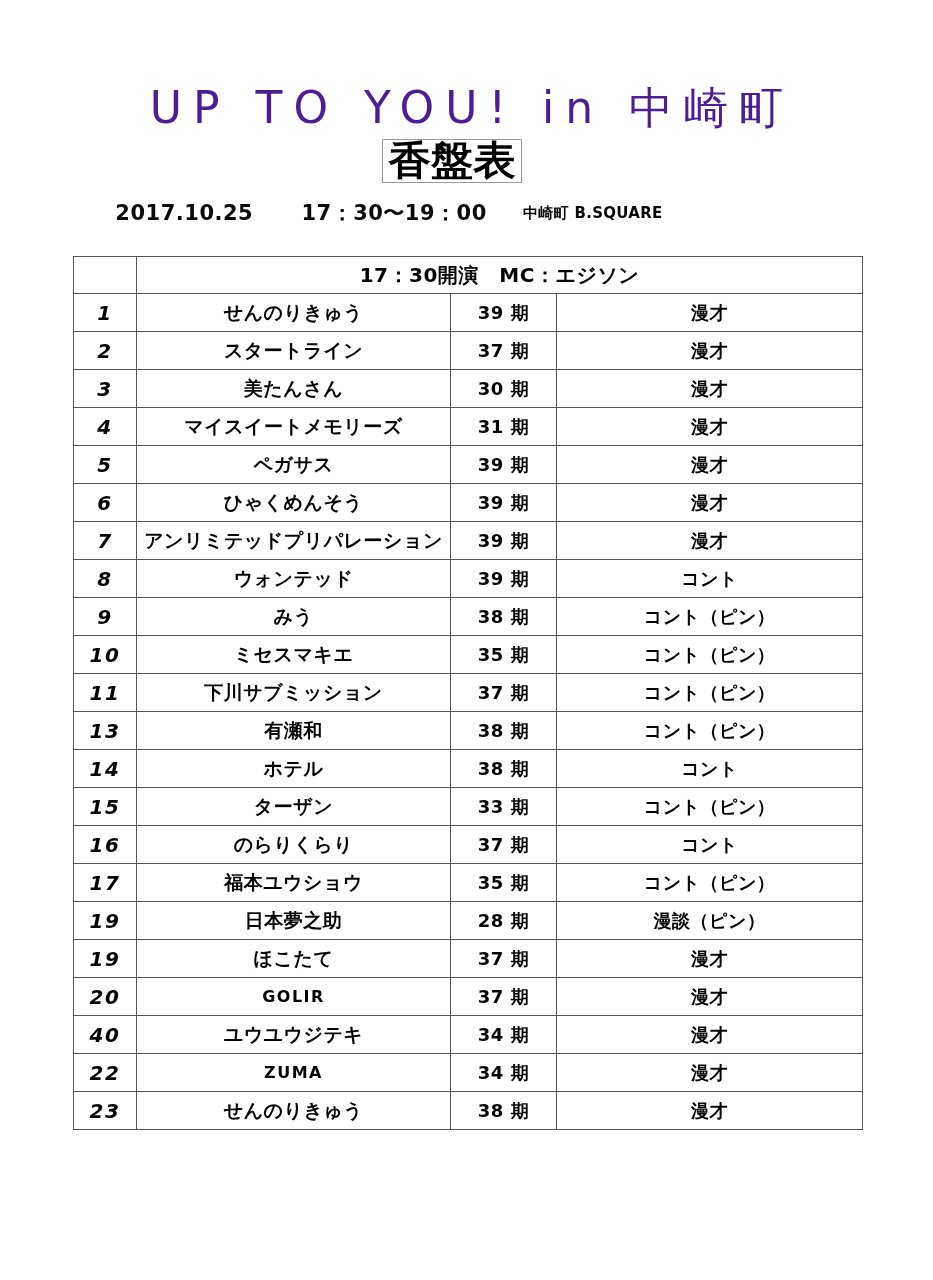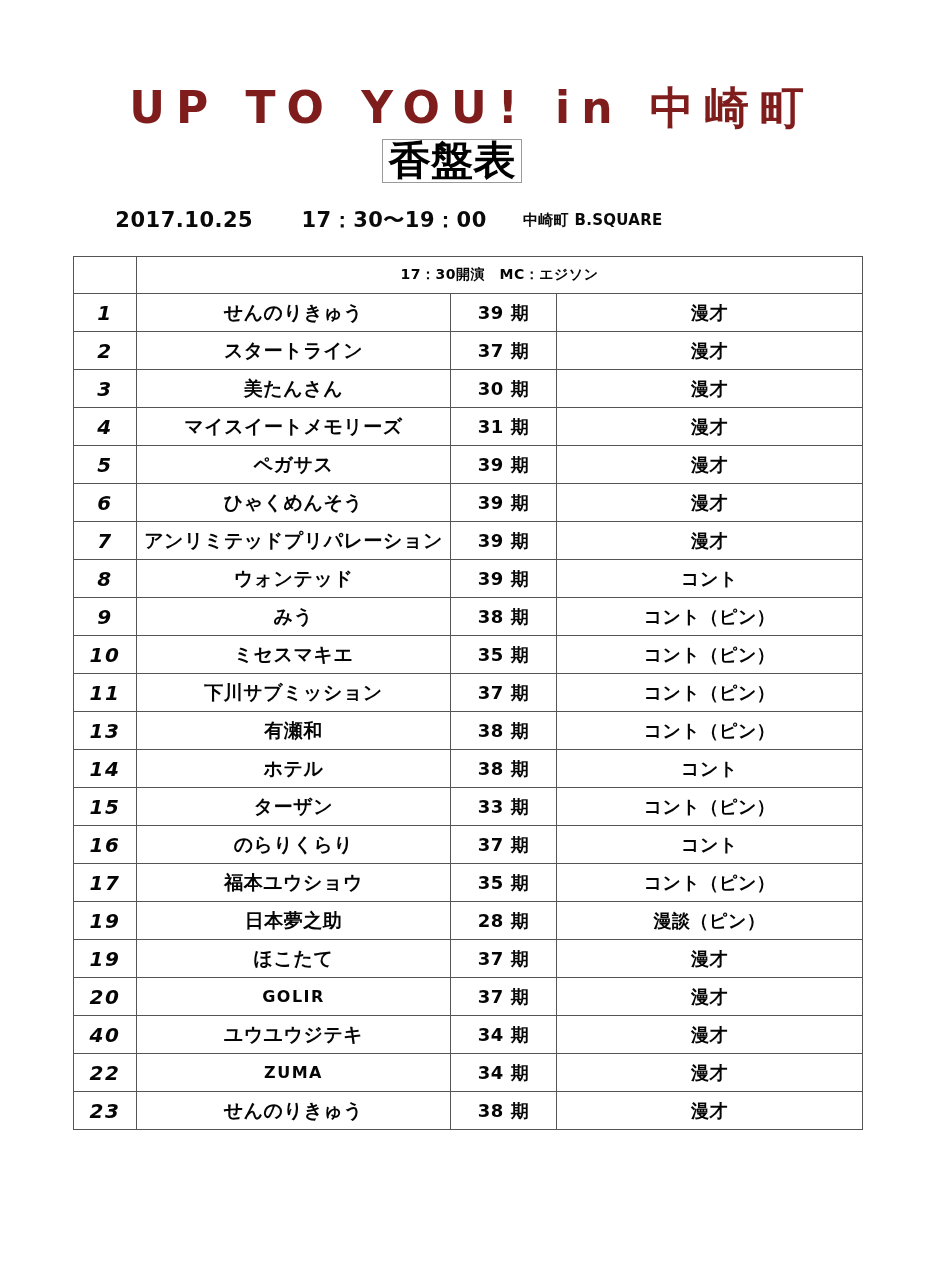--- a/index.html
+++ b/index.html
@@ -32,26 +32,26 @@
     text-align: center;
   }
 
   .main-title {
     position: absolute;
     left: 0;
     top: 82px;
     width: 933px;
     text-align: center;
     font-family: "DejaVu Sans", "Liberation Sans", sans-serif;
-    font-weight: 700;
+    font-weight: 400;
     font-size: 44px;
     line-height: 52px;
     letter-spacing: 11px;
     white-space: nowrap;
-    color: #7f1d1d;
+    color: #4c1d95;
     text-indent: 11px;
   }
 
   .subtitle-box {
     position: absolute;
     left: 382px;
     top: 139px;
     width: 140px;
     height: 44px;
     border: 1px solid #9a9a9a;
@@ -77,21 +77,20 @@
   }
 
   .meta-line {
     position: absolute;
     left: 0;
     top: 199px;
     width: 778px;
     text-align: center;
     white-space: nowrap;
     color: #0a0a0a;
-    margin-top: 7px;
   }
   .meta-date {
     font-size: 21px;
     font-weight: 700;
     letter-spacing: 0.5px;
   }
   .meta-gap-1 { display: inline-block; width: 38px; }
   .meta-time {
     font-size: 21px;
     font-weight: 700;
@@ -127,21 +126,21 @@
     background: #ffffff;
   }
 
   .col-no    { width: 63px; }
   .col-name  { width: 314px; }
   .col-class { width: 106px; }
   .col-type  { width: 306px; }
 
   .header-row td {
     height: 36px;
-    font-size: 14px;
+    font-size: 20px;
     letter-spacing: 0.5px;
   }
 
   .cell-no {
     font-size: 20px;
     letter-spacing: 1.5px;
     font-style: italic;
   }
   .cell-name {
     font-size: 19px;

